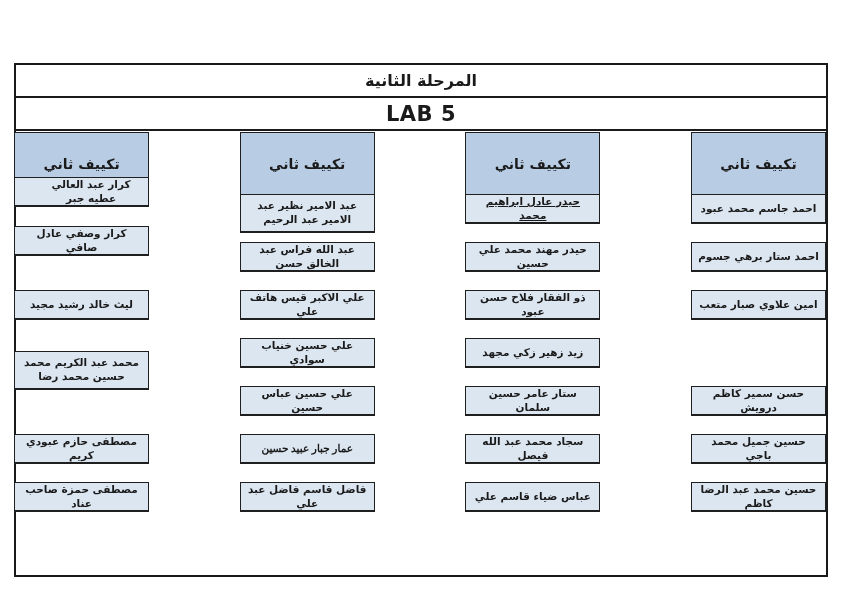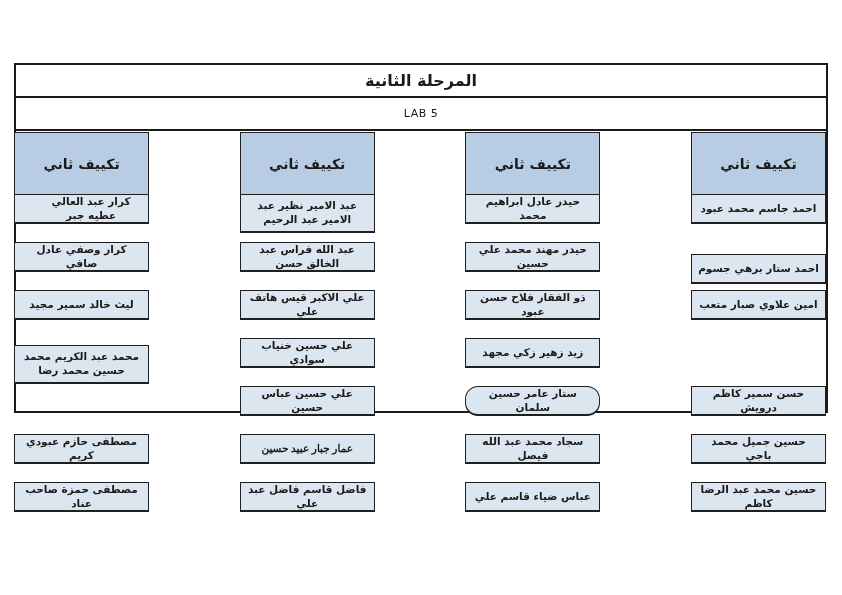--- a/index.html
+++ b/index.html
@@ -1,32 +1,32 @@
 <!DOCTYPE html>
 <html lang="ar" style="--header-fill: #B8CCE4; --cell-fill: #DCE6F1;"><head>
 <meta charset="utf-8">
 <style>
   html,body{margin:0;padding:0;}
   body{
     width:842px;height:595px;background:#ffffff;position:relative;overflow:hidden;
     font-family:"DejaVu Sans","Liberation Sans",sans-serif;color:#1a1a1a;
   }
   .sheet{
-    position:absolute;left:14px;top:63px;width:814px;height:350px;
+    position:absolute;left:14px;top:63px;width:814px;height:514px;
     border:2px solid #1a1a1a;box-sizing:border-box;direction:rtl;
   }
   .title-row{
     height:31px;border-bottom:2px solid #1a1a1a;
     display:flex;align-items:center;justify-content:center;
     font-size:16px;font-weight:bold;
   }
   .lab-row{
     height:31px;border-bottom:2px solid #1a1a1a;
     display:flex;align-items:center;justify-content:center;
-    font-size:11px;font-weight:normal;letter-spacing:0.5px;direction:ltr;
+    font-size:21px;font-weight:bold;letter-spacing:0.5px;direction:ltr;
   }
   .columns-area{
     position:relative;height:393px;direction:rtl;
   }
   .column{
     position:absolute;top:1px;width:135px;height:100%;
   }
   .col-header{
     position:absolute;top:0;left:0;right:0;height:63px;
     background:var(--header-fill,#B8CCE4);
@@ -51,49 +51,49 @@
   <div class="title-row">
     <span>المرحلة الثانية</span>
   </div>
   <div class="lab-row">
     <span>LAB 5</span>
   </div>
   <div class="columns-area">
       <div class="column" style="right: 0px; width: 135px;">
         <div class="col-header">تكييف ثاني</div>
         <div class="name-box" style="top: 62px;">احمد جاسم محمد عبود</div>
-        <div class="name-box" style="top: 122px;">احمد ستار برهي جسوم</div>
+        <div class="name-box" style="top: 110px;">احمد ستار برهي جسوم</div>
         <div class="name-box" style="top: 158px;">امين علاوي صبار متعب</div>
         <div class="name-box" style="top: 254px;">حسن سمير كاظم درويش</div>
         <div class="name-box" style="top: 302px;">حسين جميل محمد باجي</div>
         <div class="name-box" style="top: 350px;">حسين محمد عبد الرضا كاظم</div>
       </div>
       <div class="column" style="right: 225.66px; width: 135px;">
         <div class="col-header">تكييف ثاني</div>
-        <div class="name-box" style="top: 62px;">حيدر عادل ابراهيم محمد</div>
+        <div class="name-box" style="top: 62px; text-decoration: underline;">حيدر عادل ابراهيم محمد</div>
         <div class="name-box" style="top: 110px;">حيدر مهند محمد علي حسين</div>
         <div class="name-box" style="top: 158px;">ذو الفقار فلاح حسن عبود</div>
         <div class="name-box" style="top: 206px;">زيد زهير زكي مجهد</div>
-        <div class="name-box" style="top: 254px; border-radius: 13px;">ستار عامر حسين سلمان</div>
+        <div class="name-box" style="top: 254px;">ستار عامر حسين سلمان</div>
         <div class="name-box" style="top: 302px;">سجاد محمد عبد الله فيصل</div>
         <div class="name-box" style="top: 350px;">عباس ضياء قاسم علي</div>
       </div>
       <div class="column" style="right: 451.32px; width: 135px;">
         <div class="col-header">تكييف ثاني</div>
         <div class="name-box tall" style="top: 62px;">عبد الامير نظير عبد الامير عبد الرحيم</div>
         <div class="name-box" style="top: 110px;">عبد الله فراس عبد الخالق حسن</div>
         <div class="name-box" style="top: 158px;">علي الاكبر قيس هاتف علي</div>
         <div class="name-box" style="top: 206px;">علي حسين خنياب سوادي</div>
         <div class="name-box" style="top: 254px;">علي حسين عباس حسين</div>
         <div class="name-box" style="top: 302px; font-family: Liberation Serif, serif;">عمار جبار عبيد حسين</div>
         <div class="name-box" style="top: 350px;">فاضل قاسم فاضل عبد علي</div>
       </div>
       <div class="column" style="right: 676.98px; width: 135px;">
         <div class="col-header">تكييف ثاني</div>
-        <div class="name-box" style="top: 62px; padding-left: 24px;">كرار عبد العالي عطيه جبر</div>
-        <div class="name-box" style="top: 110px;">كرار وصفي عادل صافي</div>
-        <div class="name-box" style="top: 158px;">ليث خالد سمير مجيد</div>
-        <div class="name-box tall" style="top: 213px;">محمد عبد الكريم محمد حسين محمد رضا</div>
+        <div class="name-box" style="top: 45px; padding-left: 24px;">كرار عبد العالي عطيه جبر</div>
+        <div class="name-box" style="top: 94px;">كرار وصفي عادل صافي</div>
+        <div class="name-box" style="top: 158px;">ليث خالد رشيد مجيد</div>
+        <div class="name-box tall" style="top: 219px;">محمد عبد الكريم محمد حسين محمد رضا</div>
         <div class="name-box" style="top: 302px;">مصطفى حازم عبودي كريم</div>
         <div class="name-box" style="top: 350px;">مصطفى حمزة صاحب عناد</div>
       </div>
     </div>
 </div>
 
 </body></html>

